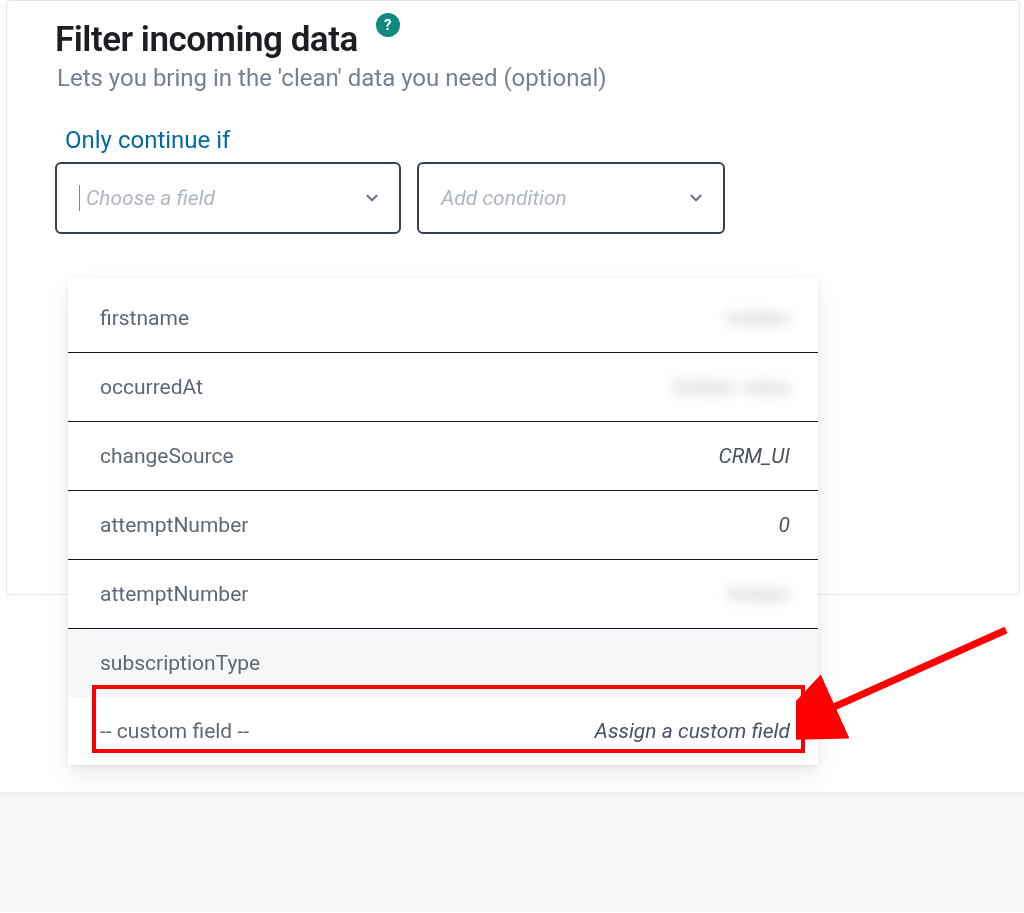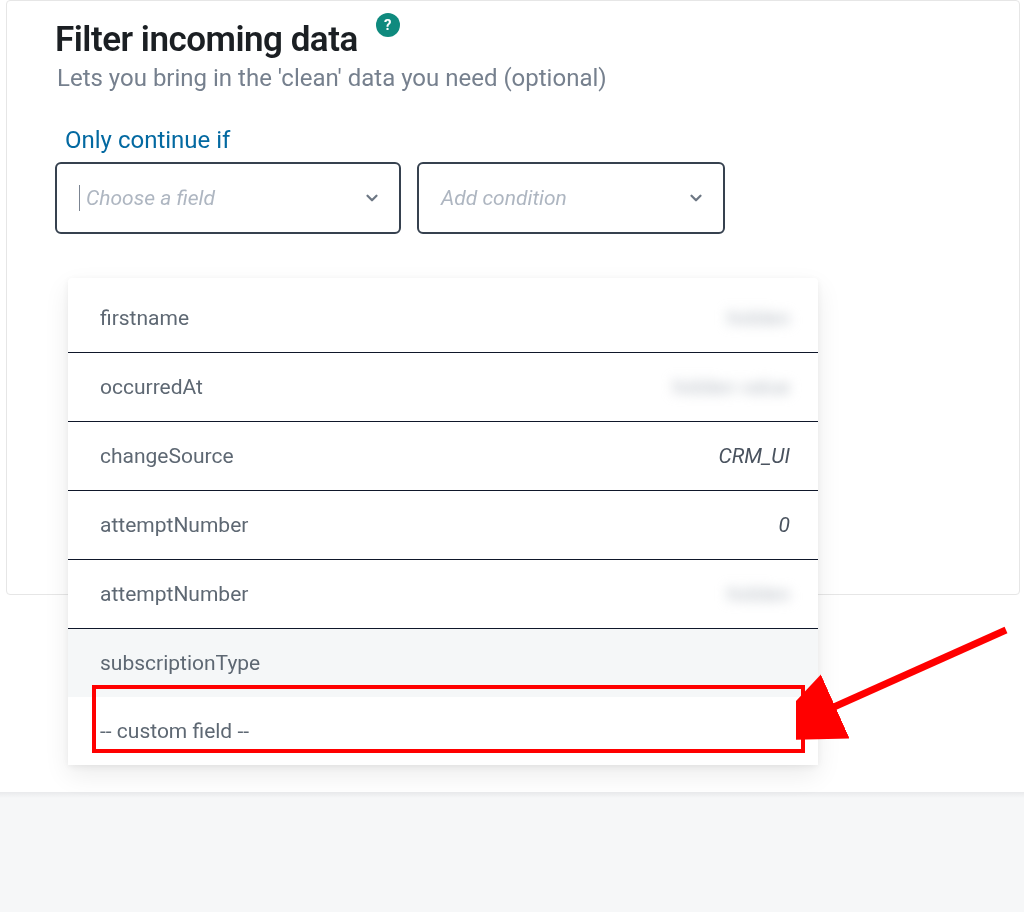--- a/index.html
+++ b/index.html
@@ -276,20 +276,21 @@
     <span class="dd-value blur">hidden</span>
   </div>
 
   <div class="dd-item highlight">
     <span class="dd-label">subscriptionType</span>
   </div>
 
 
   <div class="dd-item noborder">
     <span class="dd-label">-- custom field --</span>
+    <span class="dd-value">Assign a custom field</span>
   </div>
 
 </div>
 
 <div class="red-box"></div>
 
 <div class="arrow-wrap">
   <svg viewBox="0 0 220 140" width="220" height="140">
     <defs>
       <marker id="ahead" markerWidth="14" markerHeight="14" refX="3" refY="5" orient="auto">

